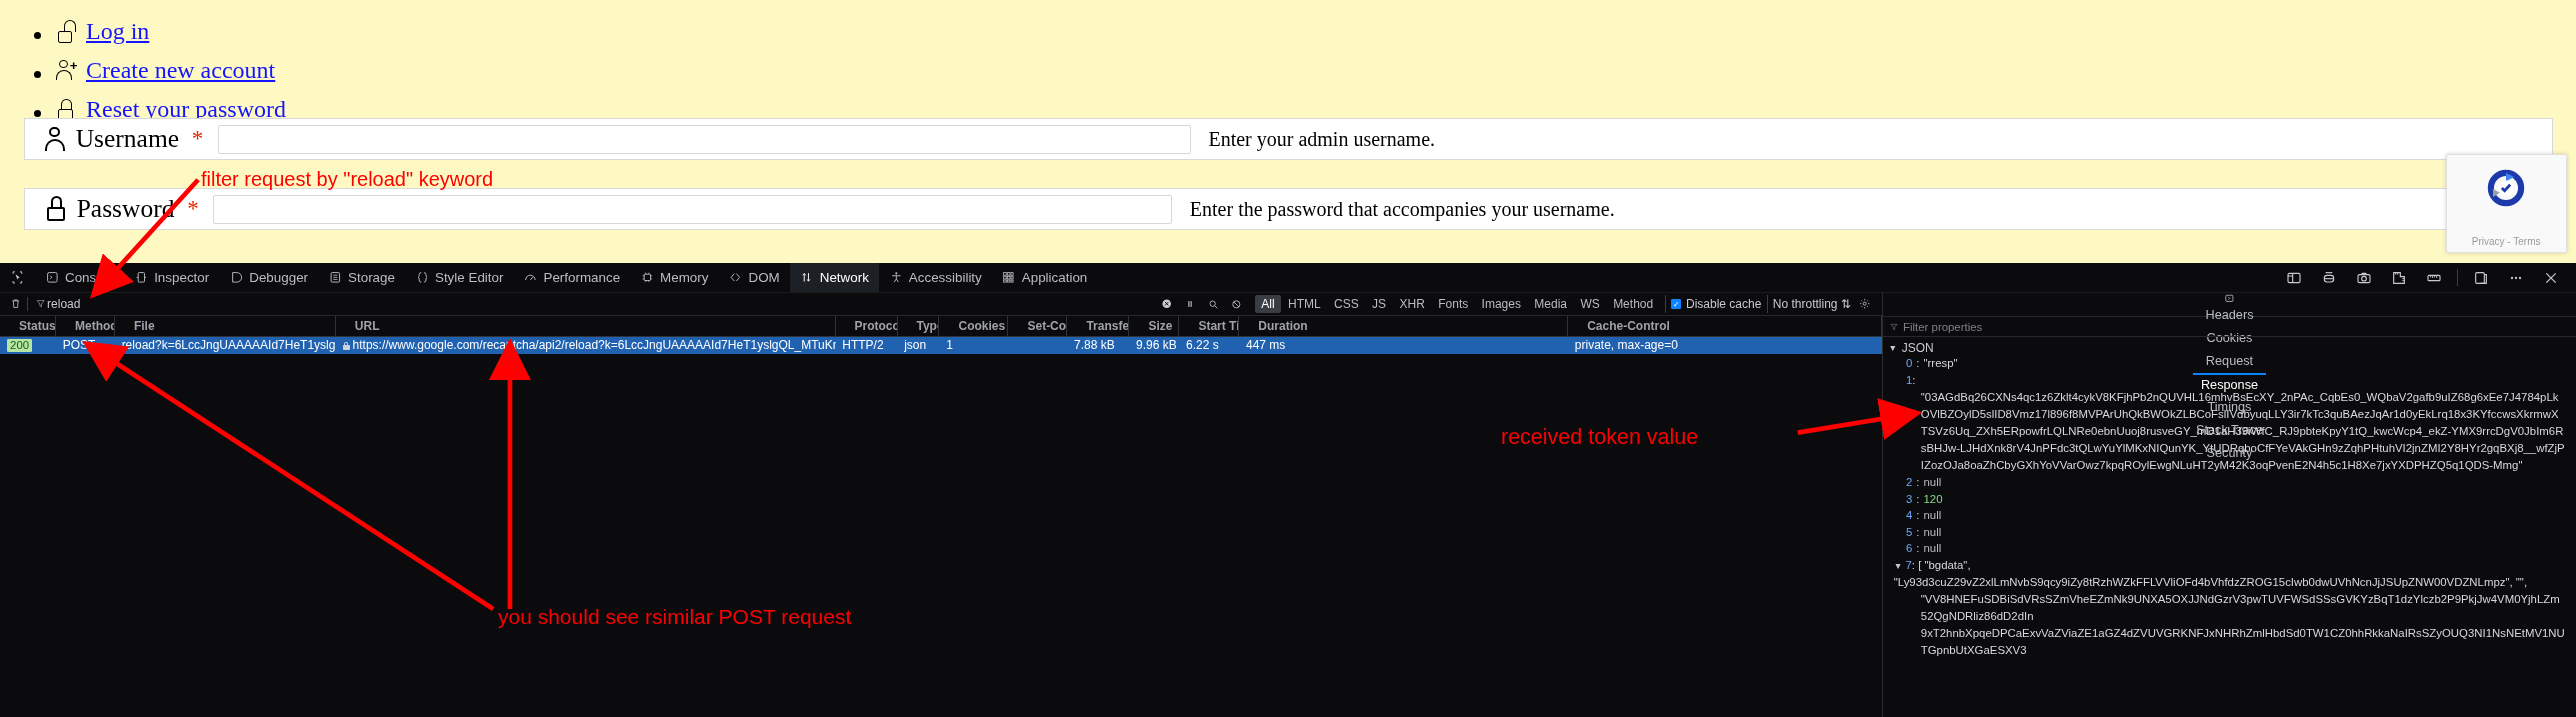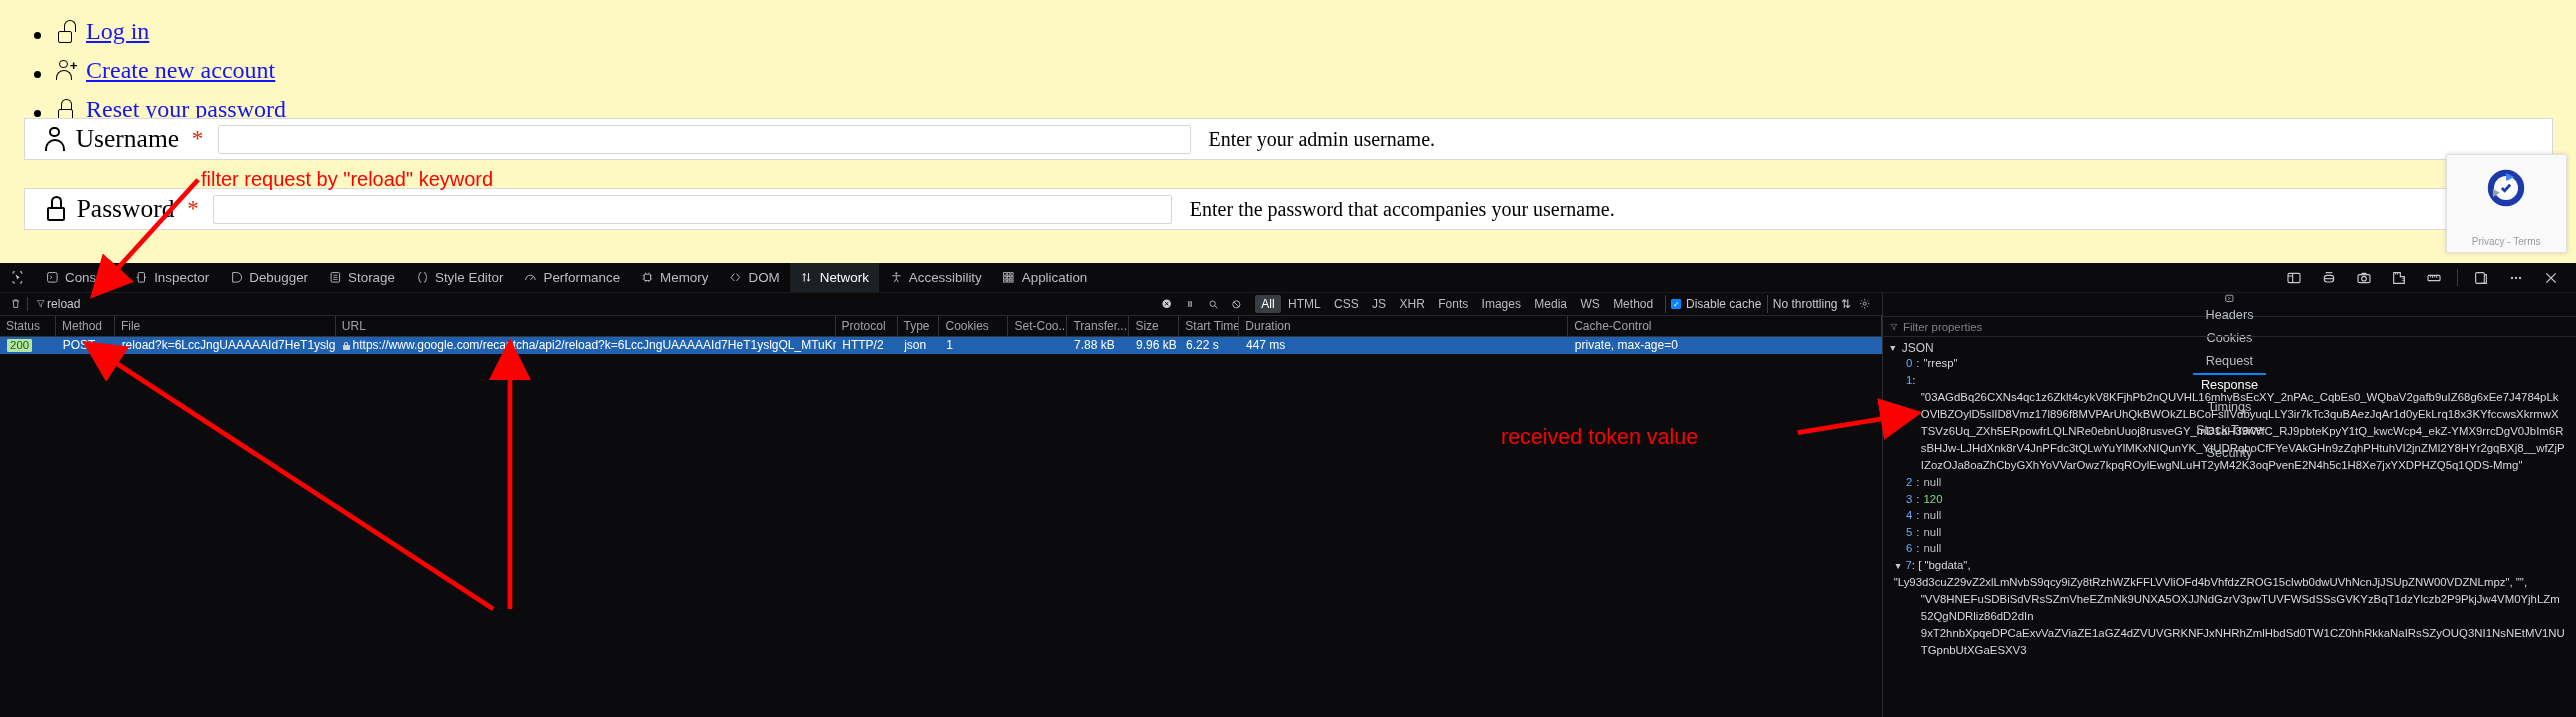--- a/index.html
+++ b/index.html
@@ -119,21 +119,21 @@
   .type-pill.active { background:#3a3d44; color:#ffffff; }
   .chk { display:flex; align-items:center; gap:4.7px; font-size:12px; color:#c8cad0; white-space:nowrap;}
   .chk .box { width:10px; height:10px; background:#0a84ff; border-radius:1.3px; display:flex; align-items:center; justify-content:center; color:#fff; font-size:8px; }
   .throttle { display:flex; align-items:center; gap:3.4px; font-size:12px; color:#c8cad0; white-space:nowrap;}
 
   .net-table { flex:1; overflow:hidden; }
   .net-head {
     display:flex; height:20px; align-items:center; background:#0b0b0d;
     border-bottom:0.7px solid #2f3237; font-size:12px; color:#9fa2a9;
   }
-  .net-head > div { padding-left:6px; box-sizing:border-box; border-right:0.7px solid #2f3237; height:20px; line-height:20px; overflow:hidden; white-space:nowrap;}
+  .net-head > div { padding-left:19px; box-sizing:border-box; border-right:0.7px solid #2f3237; height:20px; line-height:20px; overflow:hidden; white-space:nowrap;font-weight:bold;}
   .net-row {
     display:flex; height:17.4px; align-items:center; background:#2061b0;
     font-size:12px; color:#ffffff;
   }
   .net-row > div { padding-left:6.7px; box-sizing:border-box; height:17.4px; line-height:17.4px; overflow:hidden; white-space:nowrap; }
   .c-status{width:56px;} .c-method{width:59px;} .c-file{width:221px;}
   .c-url{width:500px;} .c-protocol{width:62px;} .c-type{width:42px;}
   .c-cookies{width:69px;} .c-setcookies{width:59px;} .c-transfer{width:62px;}
   .c-size{width:50px;} .c-starttime{width:60px;} .c-duration{width:329px;}
   .c-cache{width:314px;}
@@ -640,15 +640,16 @@
 
     <line x1="735" y1="908" x2="140" y2="520" stroke="#ff0000" stroke-width="7" marker-end="url(#ah)"></line>
 
     <line x1="760" y1="908" x2="760" y2="525" stroke="#ff0000" stroke-width="7" marker-end="url(#ah)"></line>
 
     <line x1="2680" y1="645" x2="2845" y2="618" stroke="#ff0000" stroke-width="7" marker-end="url(#ah)"></line>
   </svg>
 
   <div class="anno" style="left:201px; top:168px; font-size:20px;">filter request by "reload" keyword</div>
   <div class="anno" style="left:1501px; top:425px; font-size:21.5px;">received token value</div>
+  <div class="anno" style="left:498px; top:605px; font-size:21px;">you should see rsimilar POST request</div>
 
 </div>
 
 
 </body></html>

